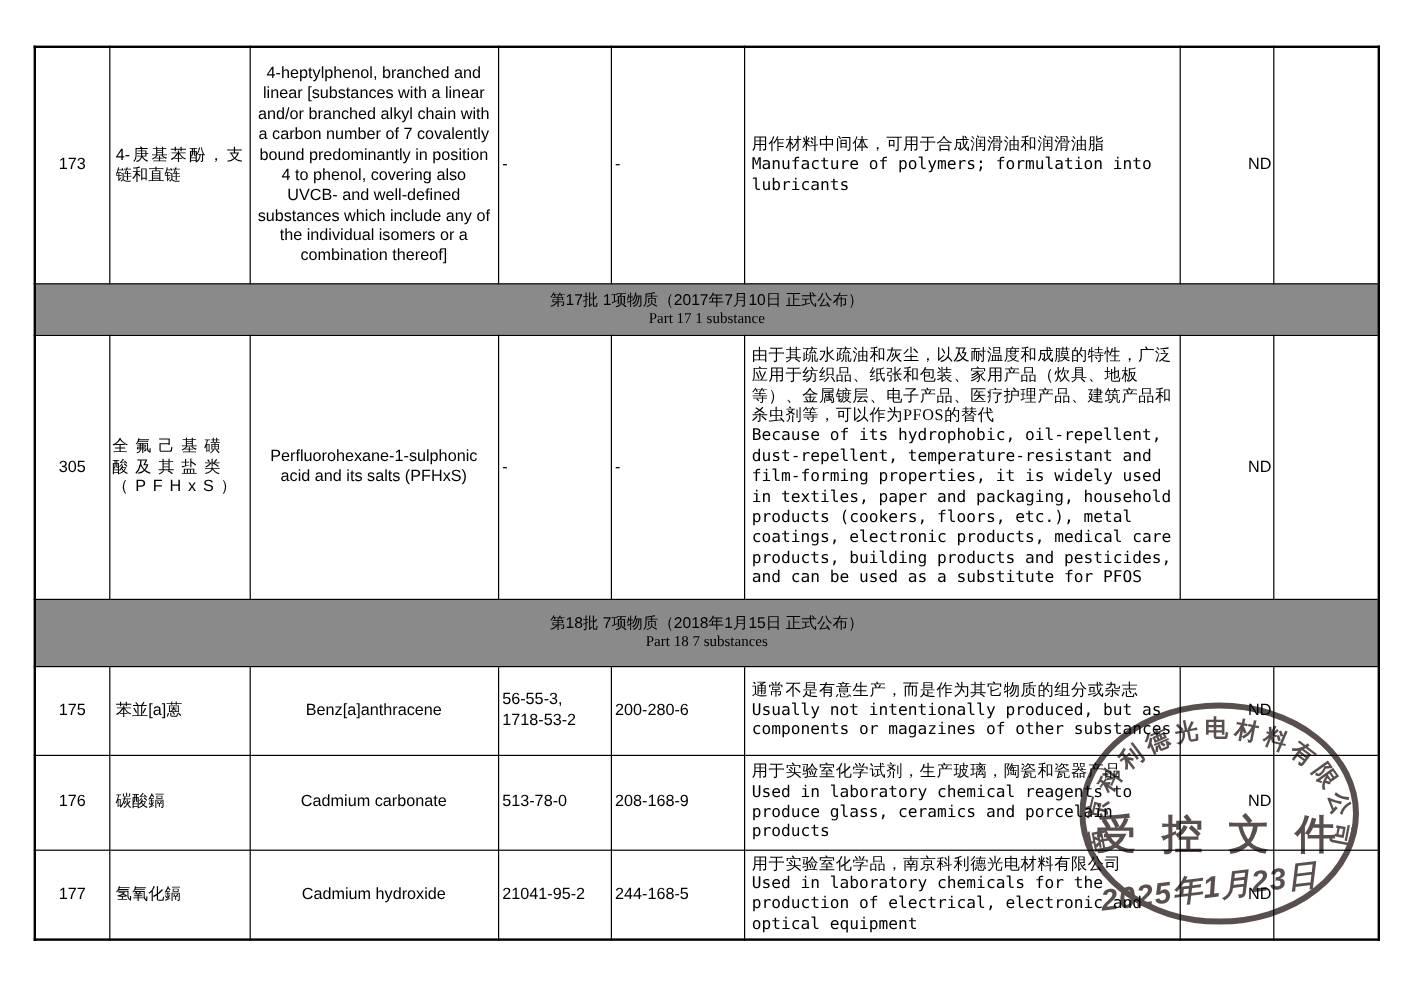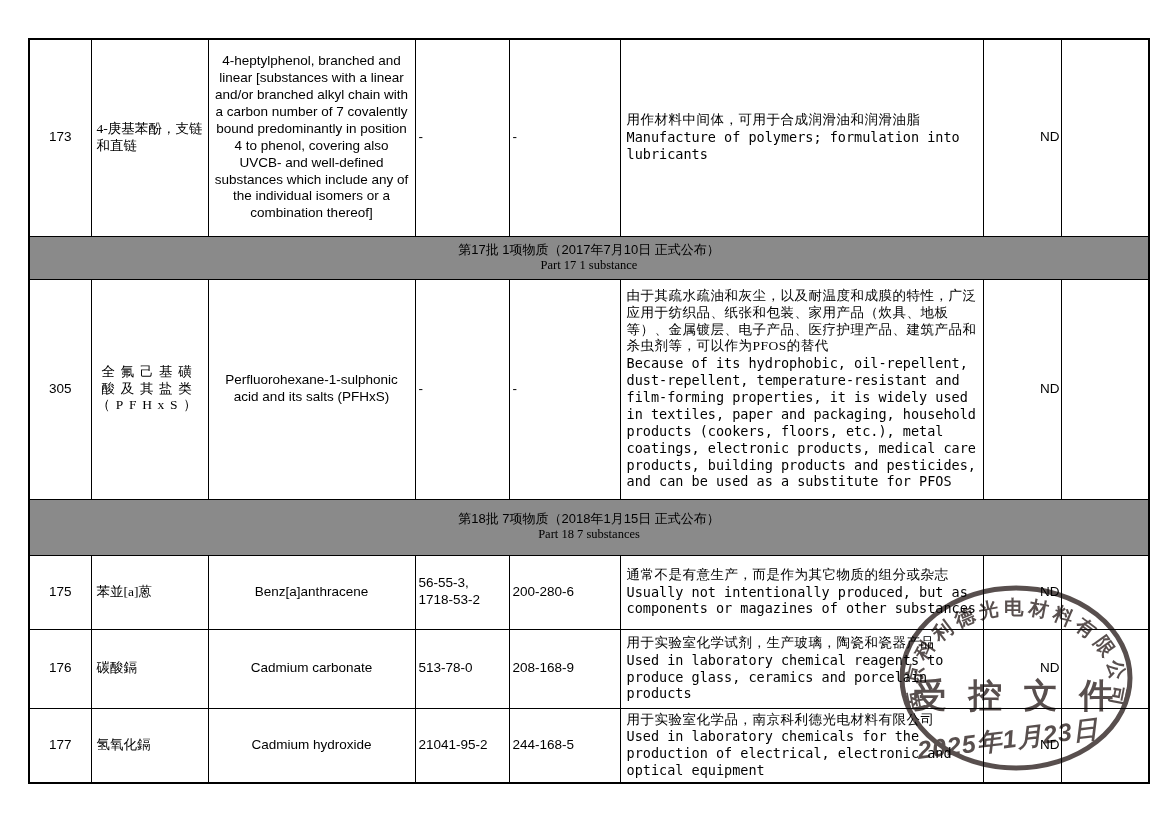--- a/index.html
+++ b/index.html
@@ -10,22 +10,22 @@
   #doc-table{
     position:absolute;left:28px;top:38px;width:1120px;
     border-collapse:collapse;table-layout:fixed;
     border:2px solid #000;
   }
   #doc-table td{
     border:1px solid #000;vertical-align:middle;overflow:hidden;
     font-size:13.5px;line-height:1.25;
   }
   td.c-no{text-align:center;font-size:14px;}
-  td.c-cn{font-family:Liberation Serif, serif;font-size:14px;padding:2px 5px;text-align:justify;}
-  td.c-cn.sp{letter-spacing:0.42em;text-align:center;padding:2px 2px;}
+  td.c-cn{font-family:Liberation Sans, sans-serif;font-size:14px;padding:2px 5px;text-align:justify;}
+  td.c-cn.sp{letter-spacing:0.42em;text-align:left;padding:2px 2px;}
   td.c-en{text-align:center;padding:2px 4px;}
   td.c-cas,td.c-ec{text-align:left;padding:2px 2px 2px 3px;}
   td.c-use{padding:3px 6px;font-family:"DejaVu Sans Mono",monospace;font-size:12px;line-height:17.4px;}
   .use-cn{font-family:"Liberation Serif",serif;font-size:13.5px;letter-spacing:0.5px;display:block;}
   .use-en{display:block;}
   td.c-nd{text-align:right;}
   td.c-rem{}
   tr.band td{
     background:#8a8a8a;text-align:center;padding:3px 16px;
     border-top:2px solid #000;border-bottom:2px solid #000;

